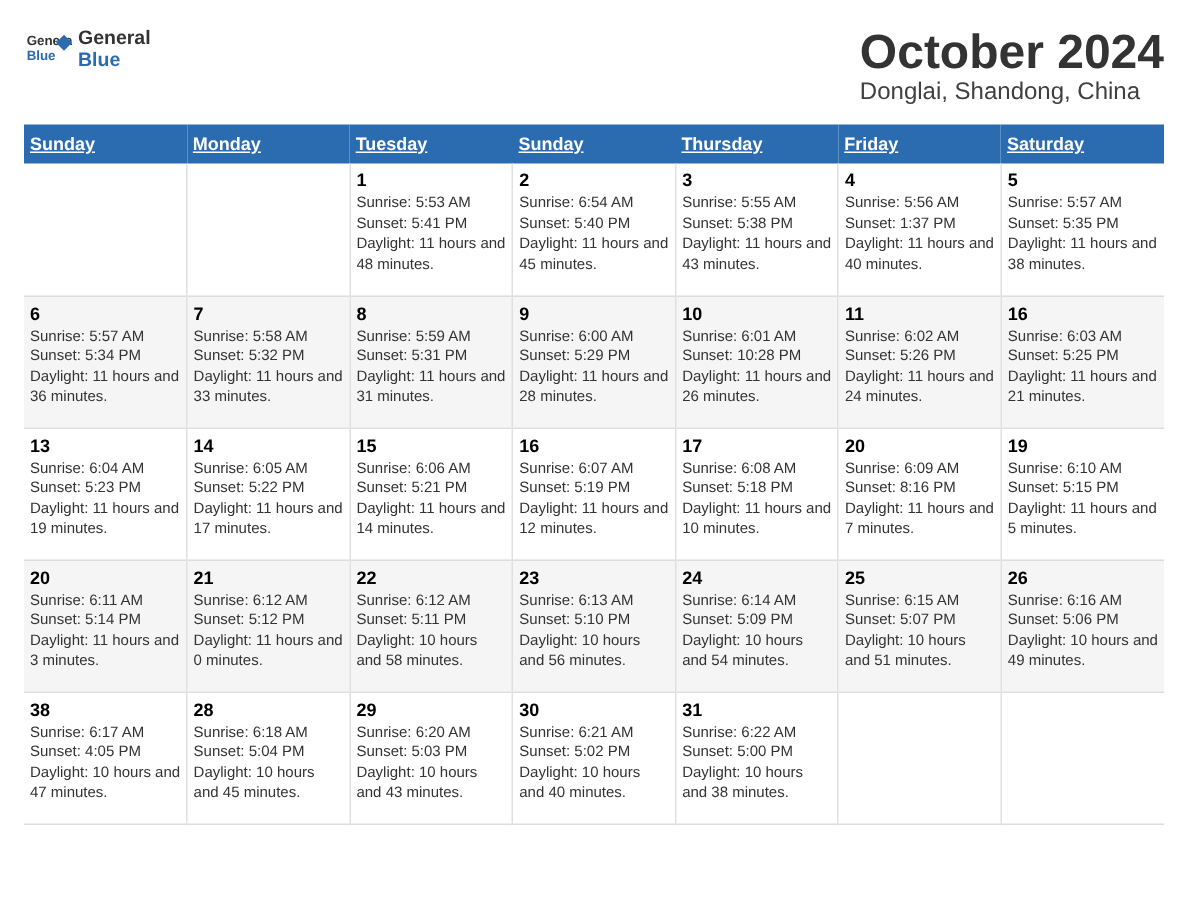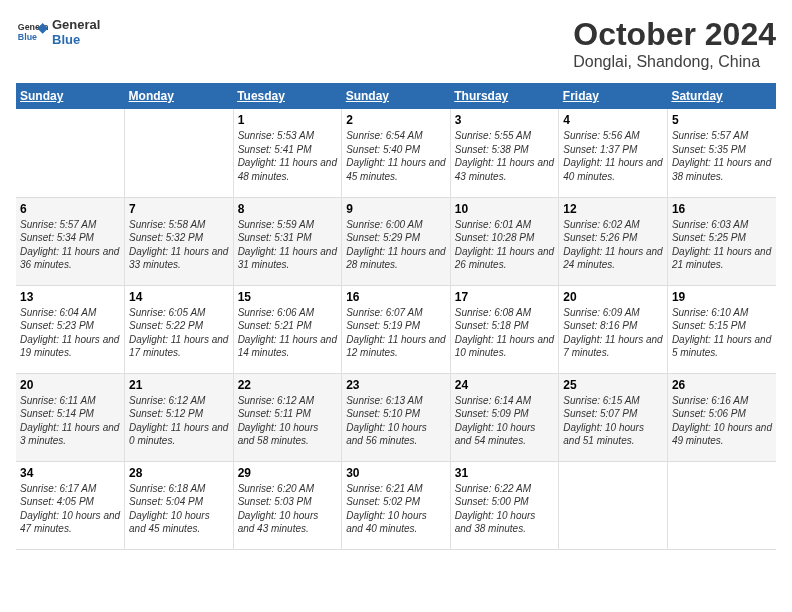--- a/index.html
+++ b/index.html
@@ -68,21 +68,20 @@
     .day-num {
       font-weight: bold;
       font-size: 12px;
       display: block;
       margin-bottom: 2px;
     }
     .day-info {
       font-size: 10px;
       color: #333;
       line-height: 1.35;
-      font-style: italic;
     }
   </style>
 </head>
 <body>
 
 <div class="header-area">
   <div class="logo">
     <svg class="logo-icon" viewBox="0 0 36 36" xmlns="http://www.w3.org/2000/svg">
       <text x="2" y="16" font-size="10" font-weight="bold" fill="#333" font-family="Arial">General</text>
       <text x="2" y="27" font-size="10" font-weight="bold" fill="#2b6cb0" font-family="Arial">Blue</text>
@@ -171,21 +170,21 @@
 Sunset: 5:29 PM
 Daylight: 11 hours and 28 minutes.</div>
         </td>
         <td>
           <span class="day-num">10</span>
           <div class="day-info">Sunrise: 6:01 AM
 Sunset: 10:28 PM
 Daylight: 11 hours and 26 minutes.</div>
         </td>
         <td>
-          <span class="day-num">12</span>
+          <span class="day-num">11</span>
           <div class="day-info">Sunrise: 6:02 AM
 Sunset: 5:26 PM
 Daylight: 11 hours and 24 minutes.</div>
         </td>
         <td>
           <span class="day-num">16</span>
           <div class="day-info">Sunrise: 6:03 AM
 Sunset: 5:25 PM
 Daylight: 11 hours and 21 minutes.</div>
         </td>
@@ -273,21 +272,21 @@
         </td>
         <td>
           <span class="day-num">26</span>
           <div class="day-info">Sunrise: 6:16 AM
 Sunset: 5:06 PM
 Daylight: 10 hours and 49 minutes.</div>
         </td>
       </tr>
       <tr>
         <td>
-          <span class="day-num">34</span>
+          <span class="day-num">38</span>
           <div class="day-info">Sunrise: 6:17 AM
 Sunset: 4:05 PM
 Daylight: 10 hours and 47 minutes.</div>
         </td>
         <td>
           <span class="day-num">28</span>
           <div class="day-info">Sunrise: 6:18 AM
 Sunset: 5:04 PM
 Daylight: 10 hours and 45 minutes.</div>
         </td>

